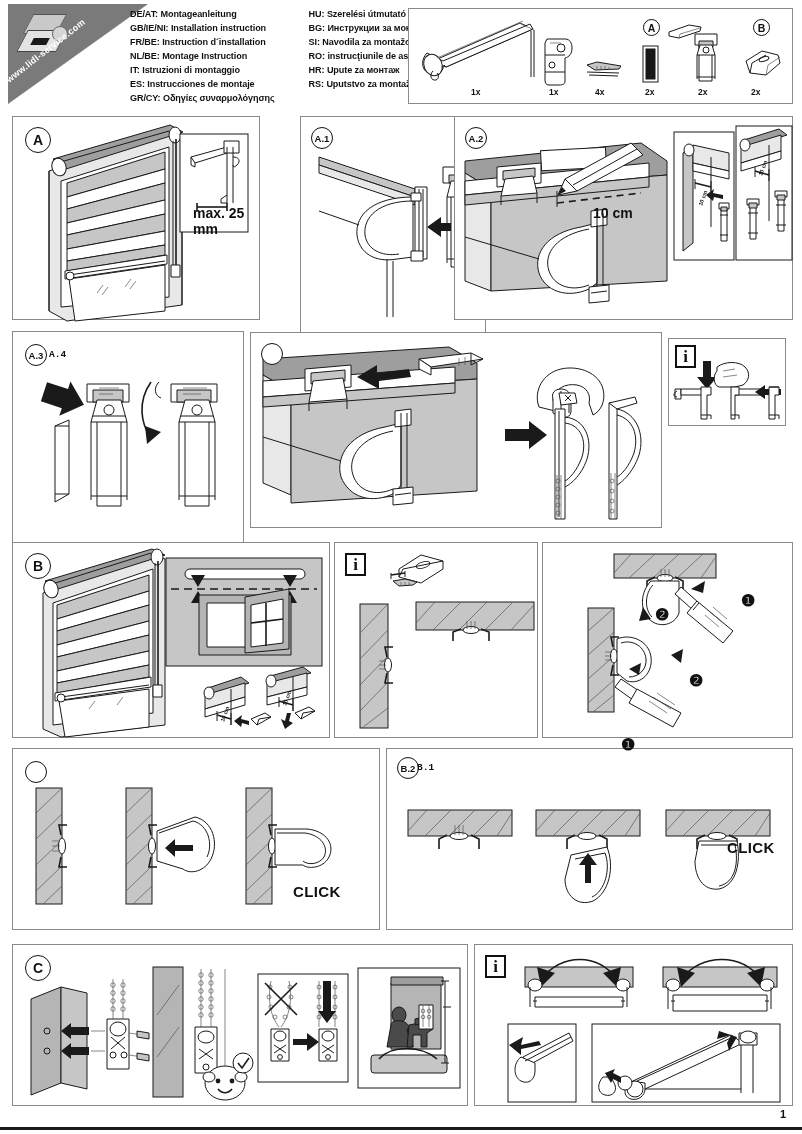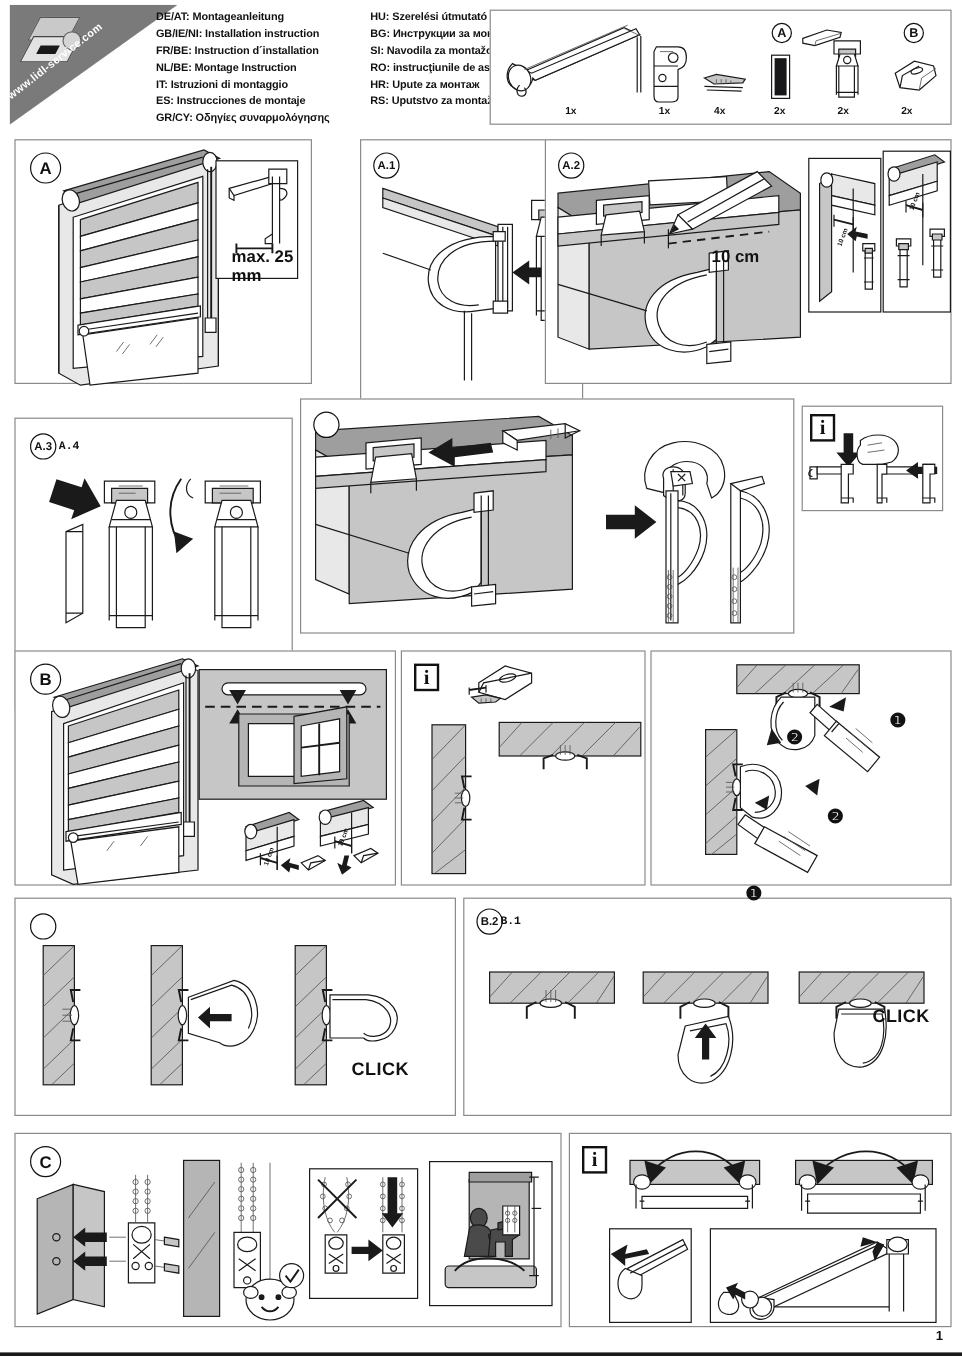--- a/index.html
+++ b/index.html
@@ -422,21 +422,21 @@
       <g>
         <path class="fwhite" d="M40 66 L52 66 L52 72 L49 72 L49 106 L43 106 L43 72 L40 72 Z"></path>
         <path class="fgray" d="M42 70 L50 70 L50 75 L42 75 Z"></path>
         <path class="ln" d="M41 80 L51 80 M41 100 L51 100"></path>
       </g>
     </svg>
   </div>
   <div class="dim-text-sm" style="left:300px; top:48px; transform:rotate(-70deg);">10 cm</div>
 </div>
 
-<div class="panel" style="left:12px; top:348px; width:232px; height:244px;">
+<div class="panel" style="left:12px; top:331px; width:232px; height:244px;">
   <div class="step-badge badge-sm" style="left:12px; top:12px;">A.3</div>
   <div class="badge-plain" style="left:36px; top:17px;">A.4</div>
 
   <div class="art" style="left:28px; top:44px;">
     <svg width="100" height="140" viewBox="0 0 100 140">
       <g>
         <path class="fblack" d="M2 12 L24 12 L24 4 L44 22 L24 40 L24 32 L2 32 Z" transform="rotate(18 22 22)"></path>
       </g>
       <path class="fwhite" d="M14 50 L28 44 L28 118 L14 126 Z"></path>
       <path class="ln" d="M14 50 L28 50 M14 118 L28 118"></path>

